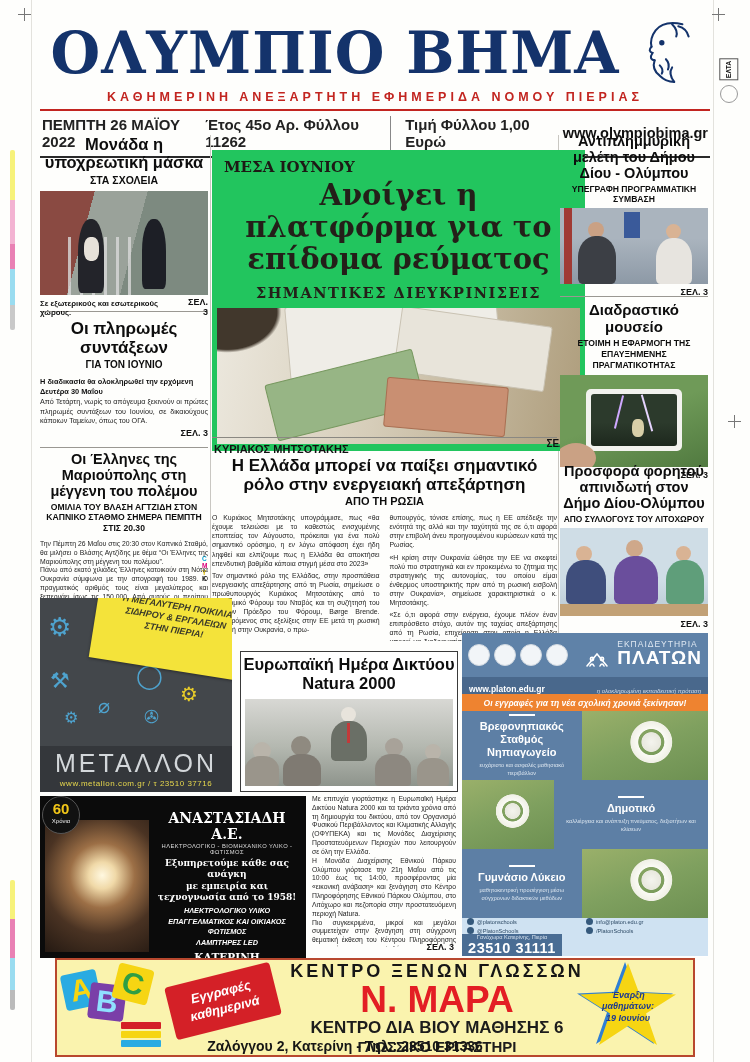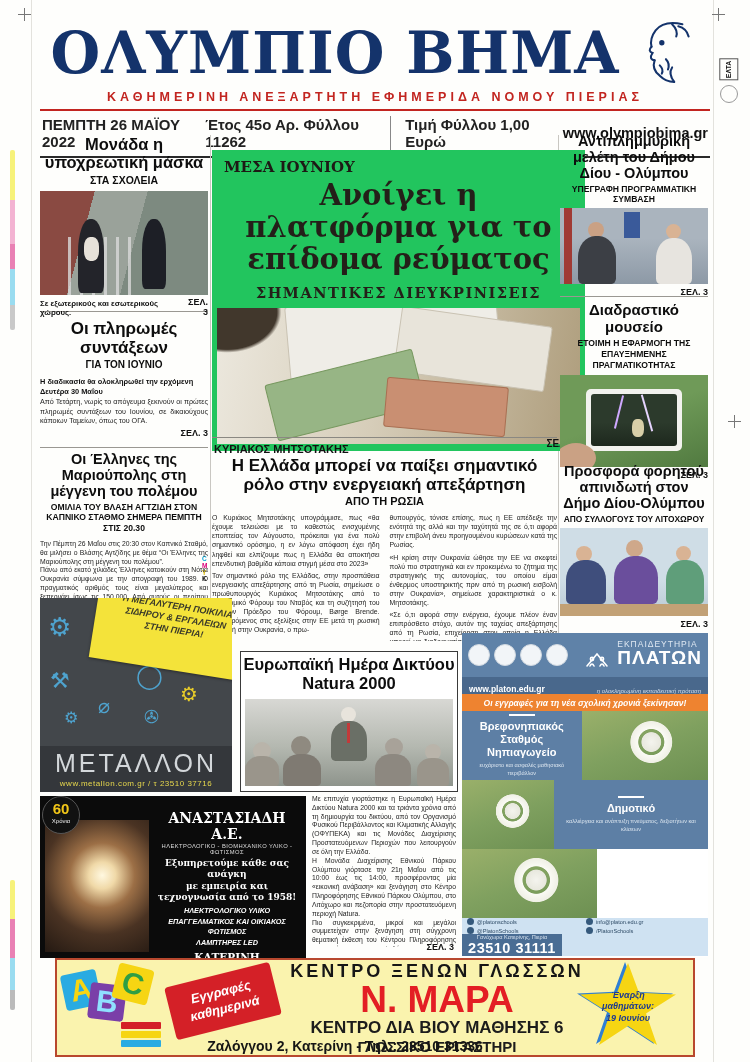--- a/index.html
+++ b/index.html
@@ -407,20 +407,25 @@
     </div>
     <div class="row">
       <div class="pphoto" style="width:40%;"></div>
       <div class="panel" style="width:60%;">
         <div class="dash"></div>
         <div class="ptitle">Δημοτικό</div>
         <div class="pdesc">καλλιέργεια και ανάπτυξη πνεύματος, δεξιοτήτων και κλίσεων</div>
       </div>
     </div>
     <div class="row">
+      <div class="panel" style="width:45%;">
+        <div class="dash"></div>
+        <div class="ptitle">Γυμνάσιο Λύκειο</div>
+        <div class="pdesc">μαθητοκεντρική προσέγγιση μέσω σύγχρονων διδακτικών μεθόδων</div>
+      </div>
       <div class="pphoto" style="width:55%;"></div>
     </div>
     <div class="foot">
       <div class="social">
         <div class="soc">
             <span class="dot"></span>
             <span>@platonschools</span>
           </div>
         <div class="soc">
             <span class="dot"></span>

